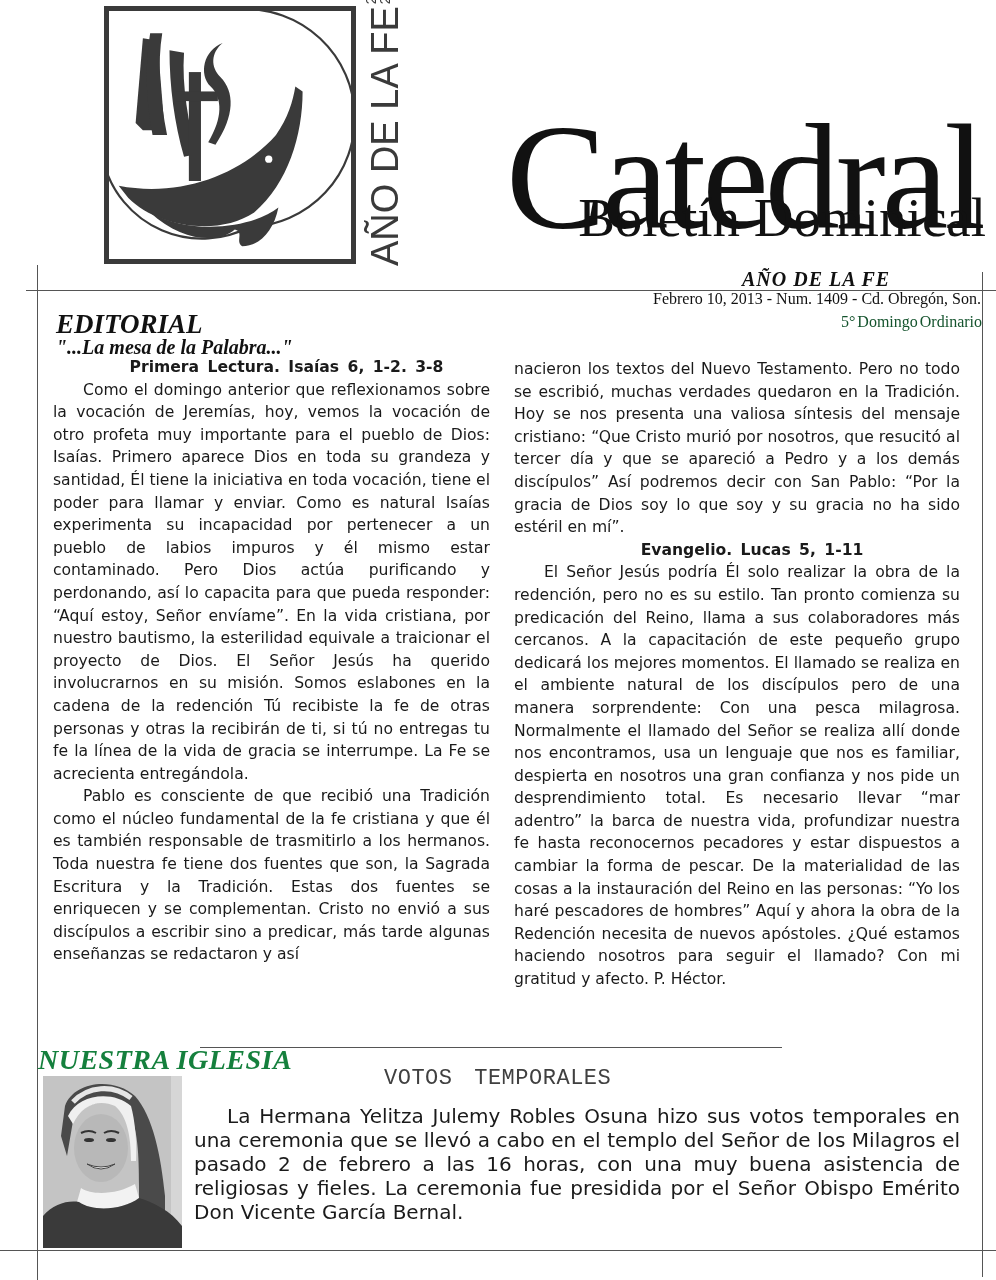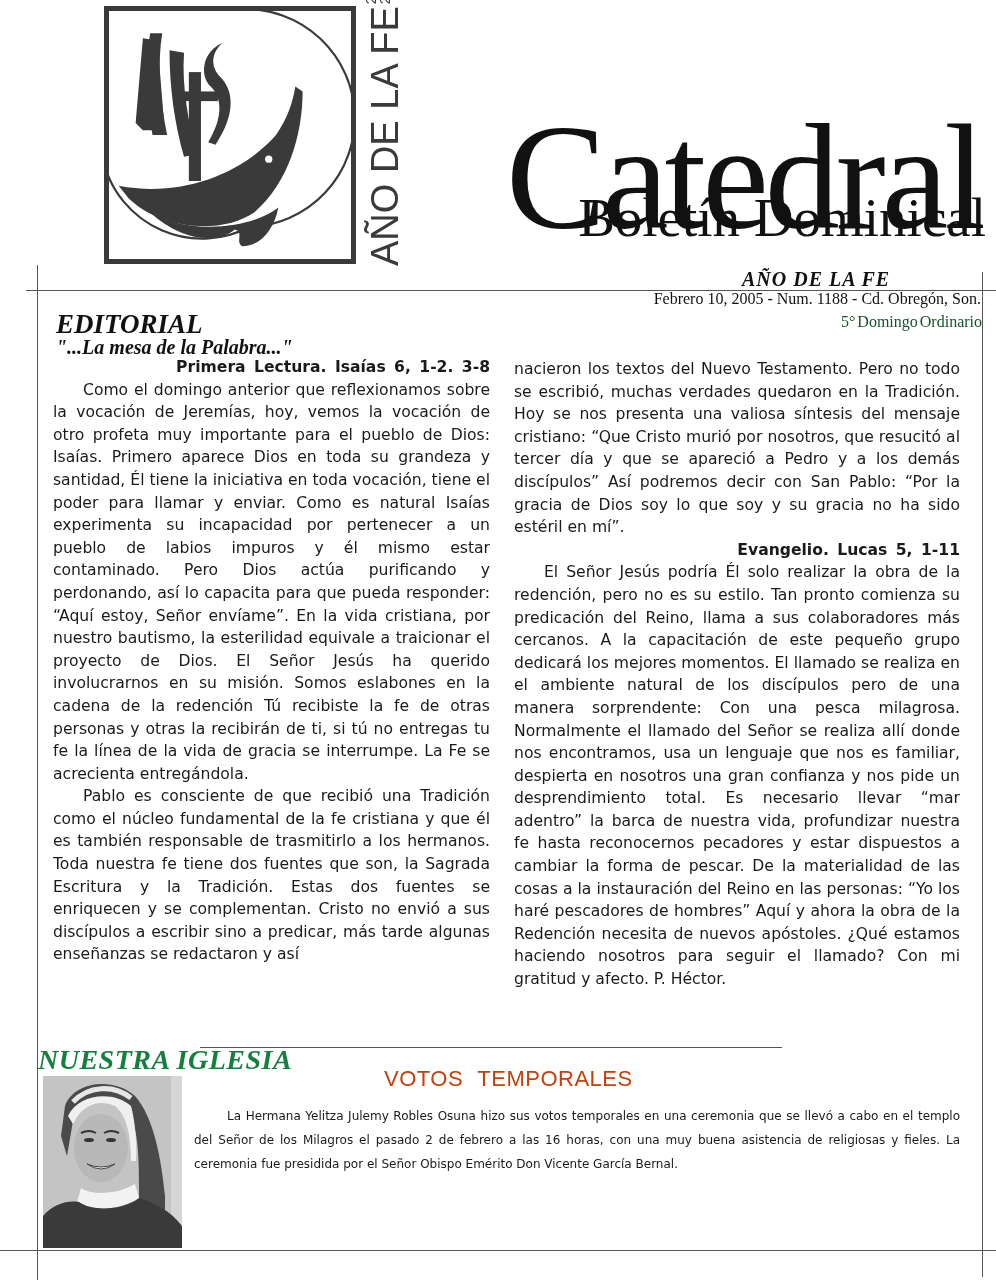--- a/index.html
+++ b/index.html
@@ -24,32 +24,32 @@
   #yearfaith { left: 742px; top: 268px; font-family: "Liberation Serif", serif; font-size: 20px; font-style: italic; font-weight: bold; letter-spacing: 1px; color:#111; }
   #issue { right: 15px; top: 290px; font-family: "Liberation Serif", serif; font-size: 16px; color:#111; }
   #sunday { right: 14px; top: 313px; font-family: "Liberation Serif", serif; font-size: 16px; color:#14532d; word-spacing:-2px; }
 
   
   #editorial-h { left: 56px; top: 309px; font-family: Liberation Serif, serif; font-weight: bold; font-style: italic; font-size: 27px; color:#111; }
   #editorial-sub { left: 56px; top: 336px; font-family: "Liberation Serif", serif; font-weight: bold; font-style: italic; font-size: 20px; color:#111; }
 
   .col { position: absolute; font-family: "DejaVu Sans", sans-serif; font-size: 15.6px; line-height: 22.6px; color: #1a1a1a; text-align: justify; }
   .col p { margin: 0; text-indent: 30px; }
-  .col .reading { font-weight: bold; text-indent: 30px; text-align: right; word-spacing: 3px; }
+  .col .reading { font-weight: bold; text-indent: 30px; text-align: center; word-spacing: 3px; }
   #col-left { left: 53px; top: 356px; width: 437px; }
   #col-right { left: 514px; top: 358px; width: 446px; }
 
   
   #cols-divider { left: 200px; top: 1047px; width: 582px; }
 
   
   #iglesia-h { left: 38px; top: 1044px; font-family: "Liberation Serif", serif; font-weight: bold; font-style: italic; font-size: 28px; color:#15803d; letter-spacing: 0.5px; }
   #photo { left: 43px; top: 1076px; width: 139px; height: 172px; background: linear-gradient(180deg,#bdbdbd 0%,#a9a9a9 100%); overflow:hidden; }
-  #votos-h { left: 384px; top: 1066px; font-family: Liberation Sans, sans-serif; font-size: 22px; font-weight: normal; color:#c2410c; word-spacing: 8px; letter-spacing: 0.5px; }
-  #votos-body { left: 194px; top: 1104px; width: 766px; font-family: "DejaVu Sans", sans-serif; font-size: 12px; line-height: 24px; color:#1a1a1a; text-align: justify; }
+  #votos-h { left: 384px; top: 1066px; font-family: Liberation Mono, monospace; font-size: 22px; font-weight: normal; color:#404040; word-spacing: 8px; letter-spacing: 0.5px; }
+  #votos-body { left: 194px; top: 1104px; width: 766px; font-family: "DejaVu Sans", sans-serif; font-size: 20px; line-height: 24px; color:#1a1a1a; text-align: justify; }
   #votos-body p { margin: 0; text-indent: 33px; }
 </style>
 </head>
 <body>
 
 <div class="vline" style="left:37px; top:265px; height:1015px;"></div>
 <div class="vline" style="left:982px; top:272px; height:1005px;"></div>
 <div class="hline" style="left:26px; top:290px; width:970px;"></div>
 <div class="hline" style="left:0px; top:1250px; width:996px;"></div>
 
@@ -80,21 +80,21 @@
     <span class="years">
       <span>2012</span>
       <span>2013</span>
     </span>
   </div>
 </div>
 
 <div id="title" class="abs">Catedral</div>
 <div id="subtitle" class="abs">Boletín Dominical</div>
 <div id="yearfaith" class="abs">AÑO DE LA FE</div>
-<div id="issue" class="abs">Febrero 10, 2005 - Num. 1188 -  Cd. Obregón, Son.</div>
+<div id="issue" class="abs">Febrero 10, 2013 - Num. 1409 -  Cd. Obregón, Son.</div>
 <div id="sunday" class="abs">5° Domingo Ordinario</div>
 
 <div id="editorial-h" class="abs">EDITORIAL</div>
 <div id="editorial-sub" class="abs">"...La mesa de la Palabra..."</div>
 
 <div id="col-left" class="col">
   <p class="reading">Primera Lectura.  Isaías 6, 1-2. 3-8</p>
   <p>Como el domingo anterior que reflexionamos sobre la vocación de Jeremías, hoy, vemos la vocación de otro profeta muy importante para el pueblo de Dios: Isaías.  Primero aparece Dios en toda su grandeza y santidad, Él tiene la iniciativa en toda vocación, tiene el poder para llamar y enviar. Como es natural Isaías experimenta su incapacidad por pertenecer a un pueblo de labios impuros y él mismo estar contaminado. Pero Dios actúa purificando y perdonando, así lo capacita para que pueda responder: “Aquí estoy, Señor envíame”. En la vida cristiana, por nuestro bautismo, la esterilidad equivale a traicionar el proyecto de Dios. El Señor Jesús ha querido involucrarnos en su misión. Somos eslabones en la cadena de la redención Tú recibiste la fe de otras personas y otras la recibirán de ti, si tú no entregas tu fe la línea de la vida de gracia se interrumpe. La  Fe se acrecienta entregándola.</p>
   <p>Pablo es consciente de que recibió una Tradición como el núcleo fundamental de la fe cristiana y que él es también responsable de trasmitirlo a los hermanos. Toda nuestra fe tiene dos fuentes que son, la Sagrada Escritura y la Tradición. Estas dos fuentes se enriquecen y se complementan. Cristo no envió a sus discípulos a escribir sino a predicar, más tarde algunas enseñanzas se redactaron y así</p>
 </div>

